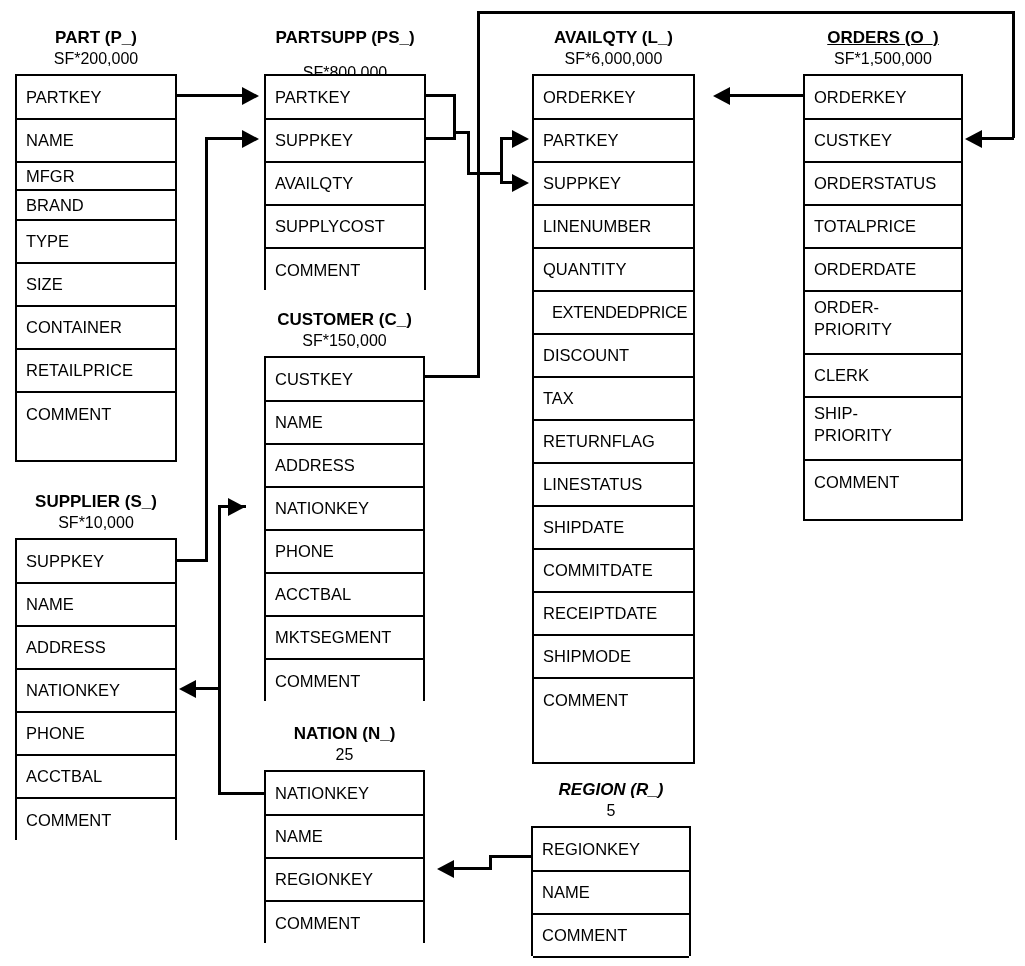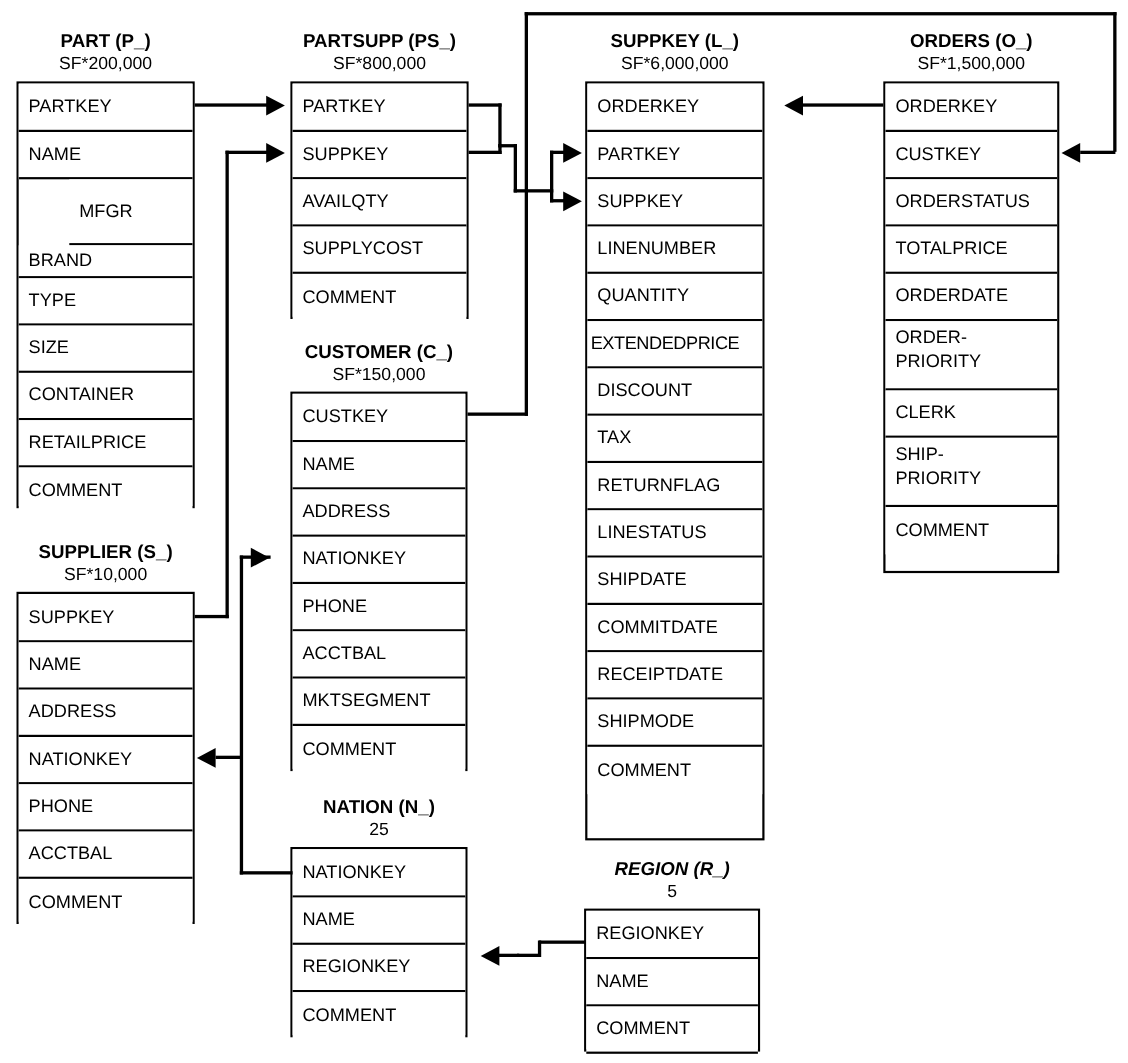--- a/index.html
+++ b/index.html
@@ -80,66 +80,66 @@
 <body>
 
 <div id="canvas">
 
   <div class="entity" style="left:15px;top:28px;width:162px;">
     <div class="ent-title" style="top:0px;">PART (P_)</div>
     <div class="ent-card" style="top:22px;">SF*200,000</div>
     <div class="ent-box" style="top:46px;left:0;width:162px;height:388px;">
       <div class="field" style="height:44px;">PARTKEY</div>
       <div class="field" style="height:43px;">NAME</div>
-      <div class="field" style="height:60px;margin-left:46px;">MFGR</div>
+      <div class="field" style="height:28px;">MFGR</div>
       <div class="field" style="height:30px;">BRAND</div>
       <div class="field" style="height:43px;">TYPE</div>
       <div class="field" style="height:43px;">SIZE</div>
       <div class="field" style="height:43px;">CONTAINER</div>
       <div class="field" style="height:43px;">RETAILPRICE</div>
       <div class="field" style="height:43px;">COMMENT</div>
     </div>
   </div>
 
   <div class="entity" style="left:264px;top:28px;width:162px;">
     <div class="ent-title" style="top:0px;">PARTSUPP (PS_)</div>
-    <div class="ent-card" style="top:22px;">SF*800,000</div>
+    <div class="ent-card" style="top:36px;">SF*800,000</div>
     <div class="ent-box" style="top:46px;left:0;width:162px;height:216px;">
       <div class="field" style="height:44px;">PARTKEY</div>
       <div class="field" style="height:43px;">SUPPKEY</div>
       <div class="field" style="height:43px;">AVAILQTY</div>
       <div class="field" style="height:43px;">SUPPLYCOST</div>
       <div class="field" style="height:43px;">COMMENT</div>
     </div>
   </div>
 
   <div class="entity" style="left:532px;top:28px;width:163px;">
-    <div class="ent-title" style="top:0px;">SUPPKEY (L_)</div>
+    <div class="ent-title" style="top:0px;">AVAILQTY (L_)</div>
     <div class="ent-card" style="top:22px;">SF*6,000,000</div>
     <div class="ent-box" style="top:46px;left:0;width:163px;height:690px;">
       <div class="field" style="height:44px;">ORDERKEY</div>
       <div class="field" style="height:43px;">PARTKEY</div>
       <div class="field" style="height:43px;">SUPPKEY</div>
       <div class="field" style="height:43px;">LINENUMBER</div>
       <div class="field" style="height:43px;">QUANTITY</div>
-      <div class="field overflow" style="height:43px;padding-left:3px;">EXTENDEDPRICE</div>
+      <div class="field overflow" style="height:43px;padding-left:18px;">EXTENDEDPRICE</div>
       <div class="field" style="height:43px;">DISCOUNT</div>
       <div class="field" style="height:43px;">TAX</div>
       <div class="field" style="height:43px;">RETURNFLAG</div>
       <div class="field" style="height:43px;">LINESTATUS</div>
       <div class="field" style="height:43px;">SHIPDATE</div>
       <div class="field" style="height:43px;">COMMITDATE</div>
       <div class="field" style="height:43px;">RECEIPTDATE</div>
       <div class="field" style="height:43px;">SHIPMODE</div>
       <div class="field" style="height:43px;">COMMENT</div>
     </div>
   </div>
 
   <div class="entity" style="left:803px;top:28px;width:160px;">
-    <div class="ent-title" style="top:0px;">ORDERS (O_)</div>
+    <div class="ent-title" style="top:0px;text-decoration:underline;">ORDERS (O_)</div>
     <div class="ent-card" style="top:22px;">SF*1,500,000</div>
     <div class="ent-box" style="top:46px;left:0;width:160px;height:447px;">
       <div class="field" style="height:44px;">ORDERKEY</div>
       <div class="field" style="height:43px;">CUSTKEY</div>
       <div class="field" style="height:43px;">ORDERSTATUS</div>
       <div class="field" style="height:43px;">TOTALPRICE</div>
       <div class="field" style="height:43px;">ORDERDATE</div>
       <div class="field two-line" style="height:63px;">
         <span>ORDER-</span><br>
         <span>PRIORITY</span>

